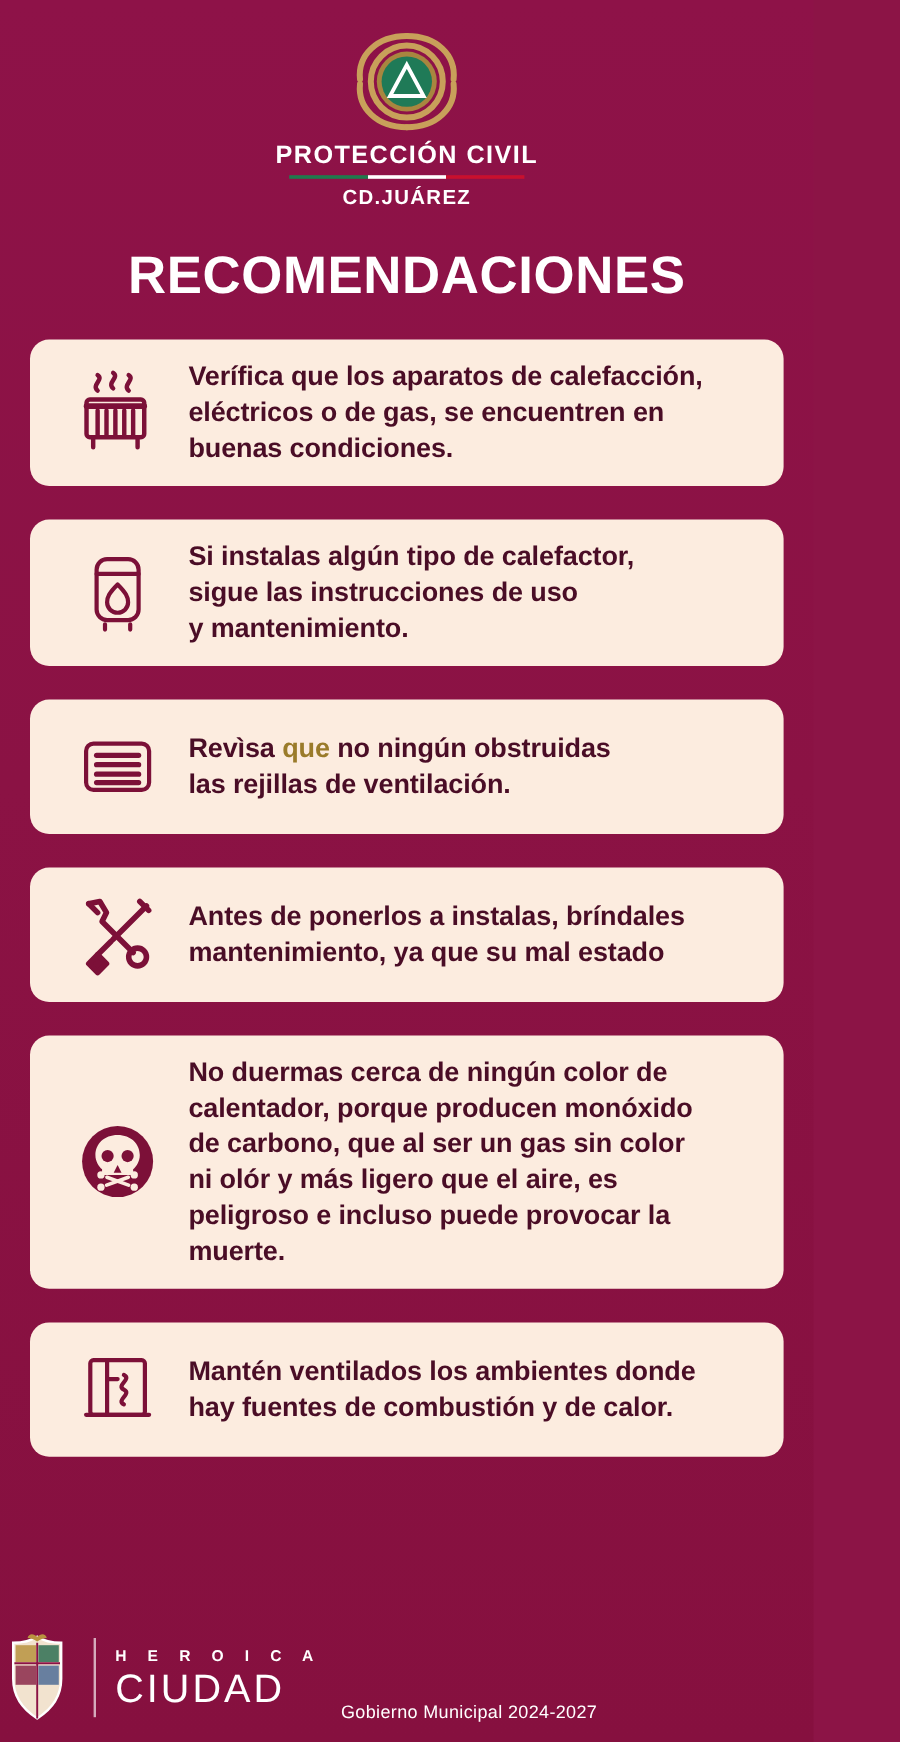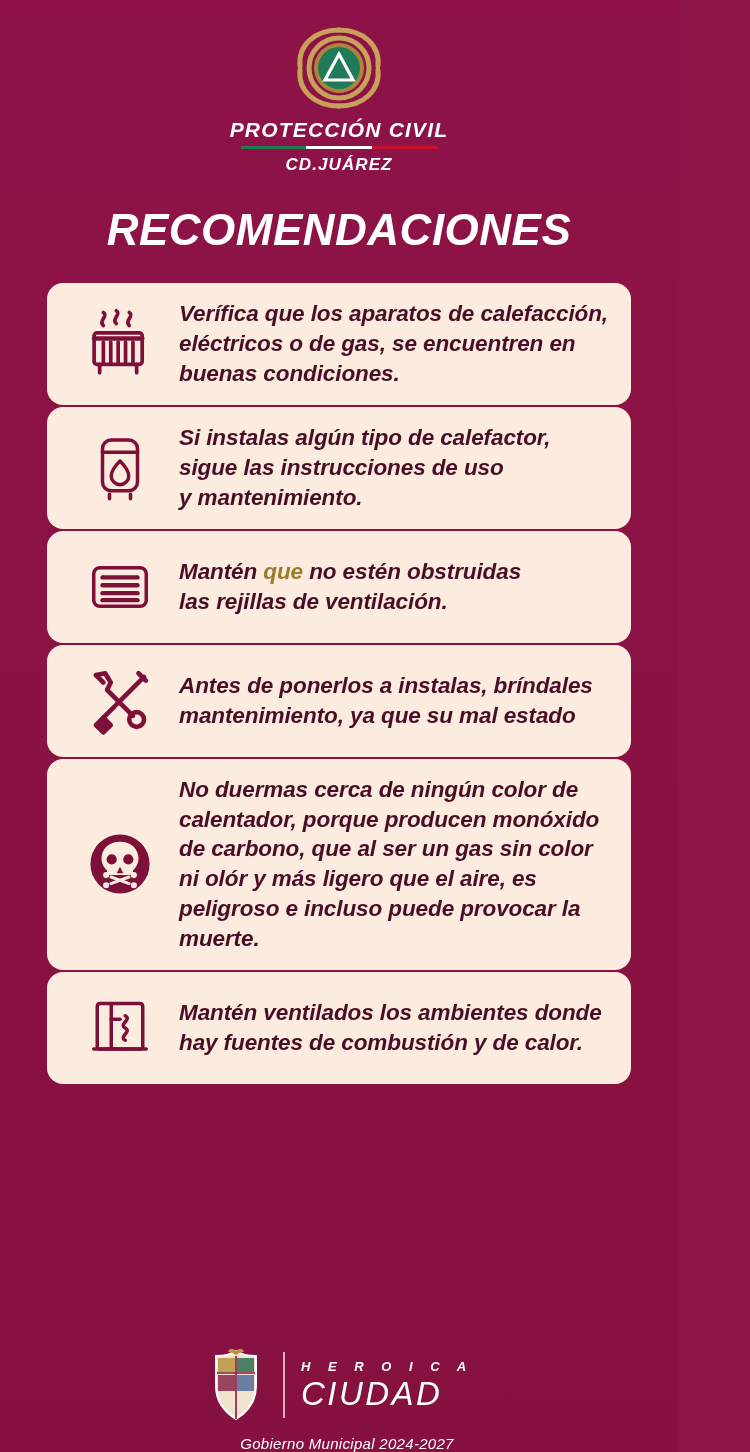--- a/index.html
+++ b/index.html
@@ -15,21 +15,20 @@
   }
   .poster {
     position: relative;
     width: 678px;
     height: 1452px;
     background: linear-gradient(180deg, #8e1248 0%, #8b1244 45%, #86103f 100%);
     box-sizing: border-box;
     display: flex;
     flex-direction: column;
     align-items: center;
-    font-style: italic;
   }
 
   
   .header {
     width: 100%;
     display: flex;
     flex-direction: column;
     align-items: center;
     padding-top: 22px;
   }
@@ -67,26 +66,26 @@
     color: #ffffff;
     font-size: 44px;
     font-weight: bold;
     letter-spacing: 0.5px;
     text-align: center;
   }
 
   
   .cards {
     width: 100%;
-    padding: 0 47px;
+    padding: 0 25px;
     box-sizing: border-box;
     margin-top: 28px;
     display: flex;
     flex-direction: column;
-    gap: 2px;
+    gap: 28px;
     border-radius: 24px;
   }
   .card {
     background: #fcecdf;
     border-radius: 16px;
     display: flex;
     align-items: center;
     padding: 16px 18px 16px 14px;
     box-sizing: border-box;
     min-height: 112px;
@@ -106,22 +105,22 @@
     font-weight: 600;
     letter-spacing: -0.1px;
   }
   .hl { color: #9a7b2a; }
 
   
   .footer {
     margin-top: auto;
     width: 100%;
     display: flex;
-    flex-direction: column;
-    align-items: center;
+    align-items: flex-end;
+    padding-bottom: 16px;
   }
   .footer-brand {
     display: flex;
     align-items: center;
     justify-content: center;
     gap: 16px;
   }
   .crest { width: 62px; height: 76px; }
   .crest svg { display:block; }
   .divider {
@@ -237,21 +236,21 @@
             <g stroke-width="5" stroke-linecap="round">
               <path d="M20 29 h40"></path>
               <path d="M20 38 h40"></path>
               <path d="M20 47 h40"></path>
               <path d="M20 55 h40"></path>
             </g>
           </g>
         </svg>
       </div>
       <div class="card-text">
-        <span>Mantén </span><span class="hl">que</span><span> no estén obstruidas</span><br>
+        <span>Revìsa </span><span class="hl">que</span><span> no ningún obstruidas</span><br>
         <span>las rejillas de ventilación.</span>
       </div>
     </div>
 
     <div class="card">
       <div class="card-icon">
         <svg viewBox="0 0 80 80" width="74" height="74">
           <g stroke="#7c1038" stroke-width="5" fill="none" stroke-linecap="round" stroke-linejoin="round">
             <path d="M14 12 l10 -2 l6 10 l-4 8 l28 28"></path>
             <path d="M22 20 l-8 -8"></path>

